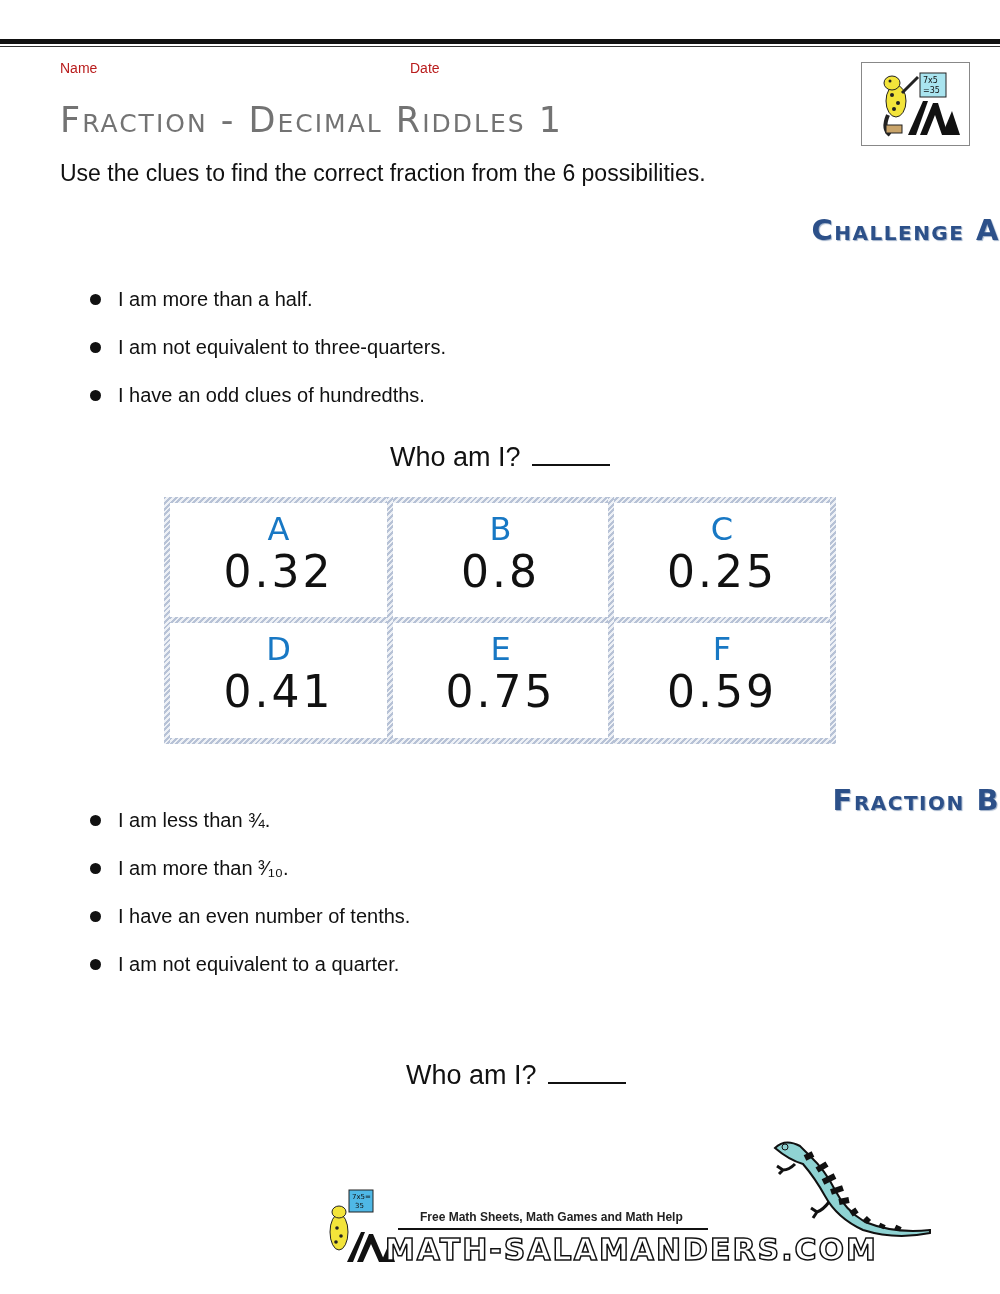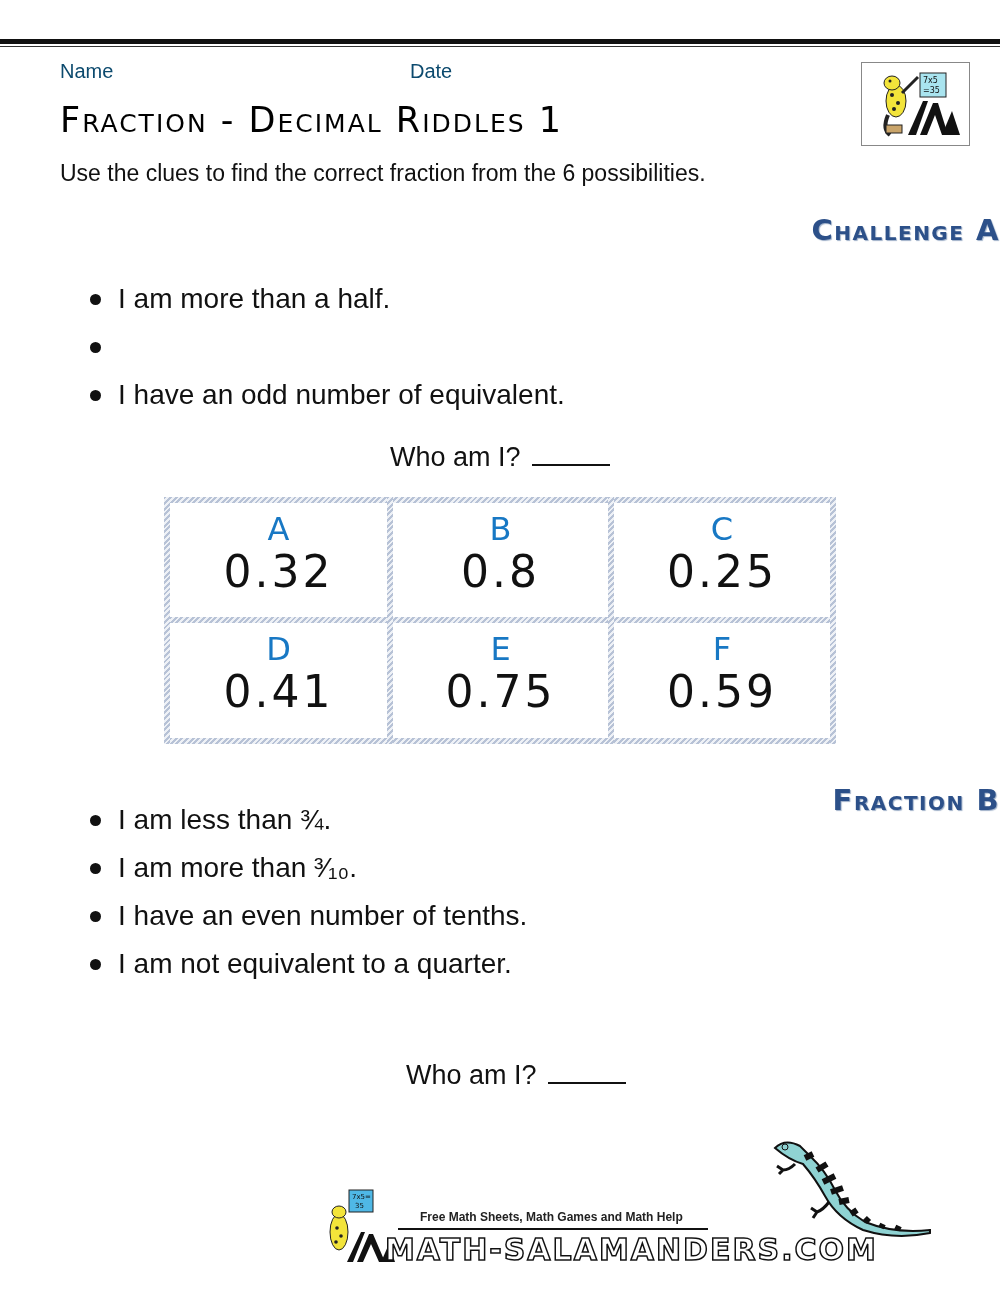--- a/index.html
+++ b/index.html
@@ -1,32 +1,32 @@
 <!DOCTYPE html>
 <html><head>
   <meta charset="utf-8">
   <style>
     html, body { margin: 0; padding: 0; background: #ffffff; }
     body { width: 1000px; height: 1294px; position: relative; overflow: hidden;
            font-family: "Liberation Sans", "DejaVu Sans", sans-serif; color: #111; }
     .rule-thick { position: absolute; left: 0; top: 39px; width: 1000px; height: 5px; background: #111; }
     .rule-thin { position: absolute; left: 0; top: 46px; width: 1000px; height: 1px; background: #333; }
-    .field-label { position: absolute; top: 60px; font-size: 20px; color: #0c4a6e; }
+    .field-label { position: absolute; top: 60px; font-size: 14px; color: #b91c1c; }
     .title { position: absolute; left: 60px; top: 100px; font-size: 35px; letter-spacing: 2px;
-             font-variant: small-caps; text-transform: none; font-weight: normal; color: #000000;
+             font-variant: small-caps; text-transform: none; font-weight: normal; color: #737373;
              font-family: "DejaVu Sans", sans-serif; }
     .logo-box { position: absolute; left: 861px; top: 62px; width: 101px; height: 82px;
                 border: 1px solid #888; background: #fff; padding-left: 6px; }
     .instructions { position: absolute; left: 60px; top: 160px; font-size: 23px; color: #111; }
     .challenge-heading { position: absolute; left: 0; width: 1000px; text-align: right;
                          font-size: 29px; font-weight: bold; color: #2c5089; letter-spacing: 1.5px;
                          font-variant: small-caps; text-shadow: 1px 1px 1px #9fb0c8;
                          font-family: "DejaVu Sans", sans-serif; }
     .clue-list { position: absolute; left: 88px; margin: 0; padding: 0; list-style: none; }
-    .clue { position: relative; padding-left: 30px; font-size: 28px; height: 48px; line-height: 30px; color: #111; }
+    .clue { position: relative; padding-left: 30px; font-size: 20px; height: 48px; line-height: 30px; color: #111; }
     .clue .bullet { position: absolute; left: 2px; top: 10px; width: 11px; height: 11px; border-radius: 50%; background: #111; }
     .who { position: absolute; left: 0; width: 1000px; text-align: center; font-size: 27px; color: #111; }
     .who .blank { display: inline-block; width: 78px; border-bottom: 2px solid #111; height: 24px; vertical-align: baseline; margin-left: 4px; }
     .grid { position: absolute; left: 164px; top: 497px; width: 672px; height: 247px; }
     .hatch-h { position: absolute; height: 6px;
                background: repeating-linear-gradient(135deg, #b7c2d6 0px, #b7c2d6 2px, #eef1f6 2px, #eef1f6 4px); }
     .hatch-v { position: absolute; width: 6px;
                background: repeating-linear-gradient(135deg, #b7c2d6 0px, #b7c2d6 2px, #eef1f6 2px, #eef1f6 4px); }
     .cell { position: absolute; text-align: center; }
     .cell .letter { display: block; font-size: 32px; color: #1878c4; line-height: 36px; margin-top: 8px;
@@ -70,22 +70,22 @@
     <rect x="18" y="62" width="16" height="8" fill="#c9a46a" stroke="#222" stroke-width="1"></rect>
   </svg>
 </div>
 
 <div class="instructions">Use the clues to find the correct fraction from the 6 possibilities.</div>
 
 <div class="challenge-heading" style="top:213px;">Challenge A</div>
 
 <ul class="clue-list" style="top:284px;">
   <li class="clue"><span class="bullet"></span><span>I am more than a half.</span></li>
-  <li class="clue"><span class="bullet"></span></li>
-  <li class="clue"><span class="bullet"></span><span>I have an odd number of equivalent.</span></li>
+  <li class="clue"><span class="bullet"></span><span>I am not equivalent to three-quarters.</span></li>
+  <li class="clue"><span class="bullet"></span><span>I have an odd clues of hundredths.</span></li>
 </ul>
 
 <div class="who" style="top:440px;">
   <span>Who am I?</span>
   <span class="blank"></span>
 </div>
 
 <div class="grid">
   <div class="hatch-h" style="left:0; top:0; width:672px;"></div>
   <div class="hatch-h" style="left:0; top:120px; width:672px;"></div>

